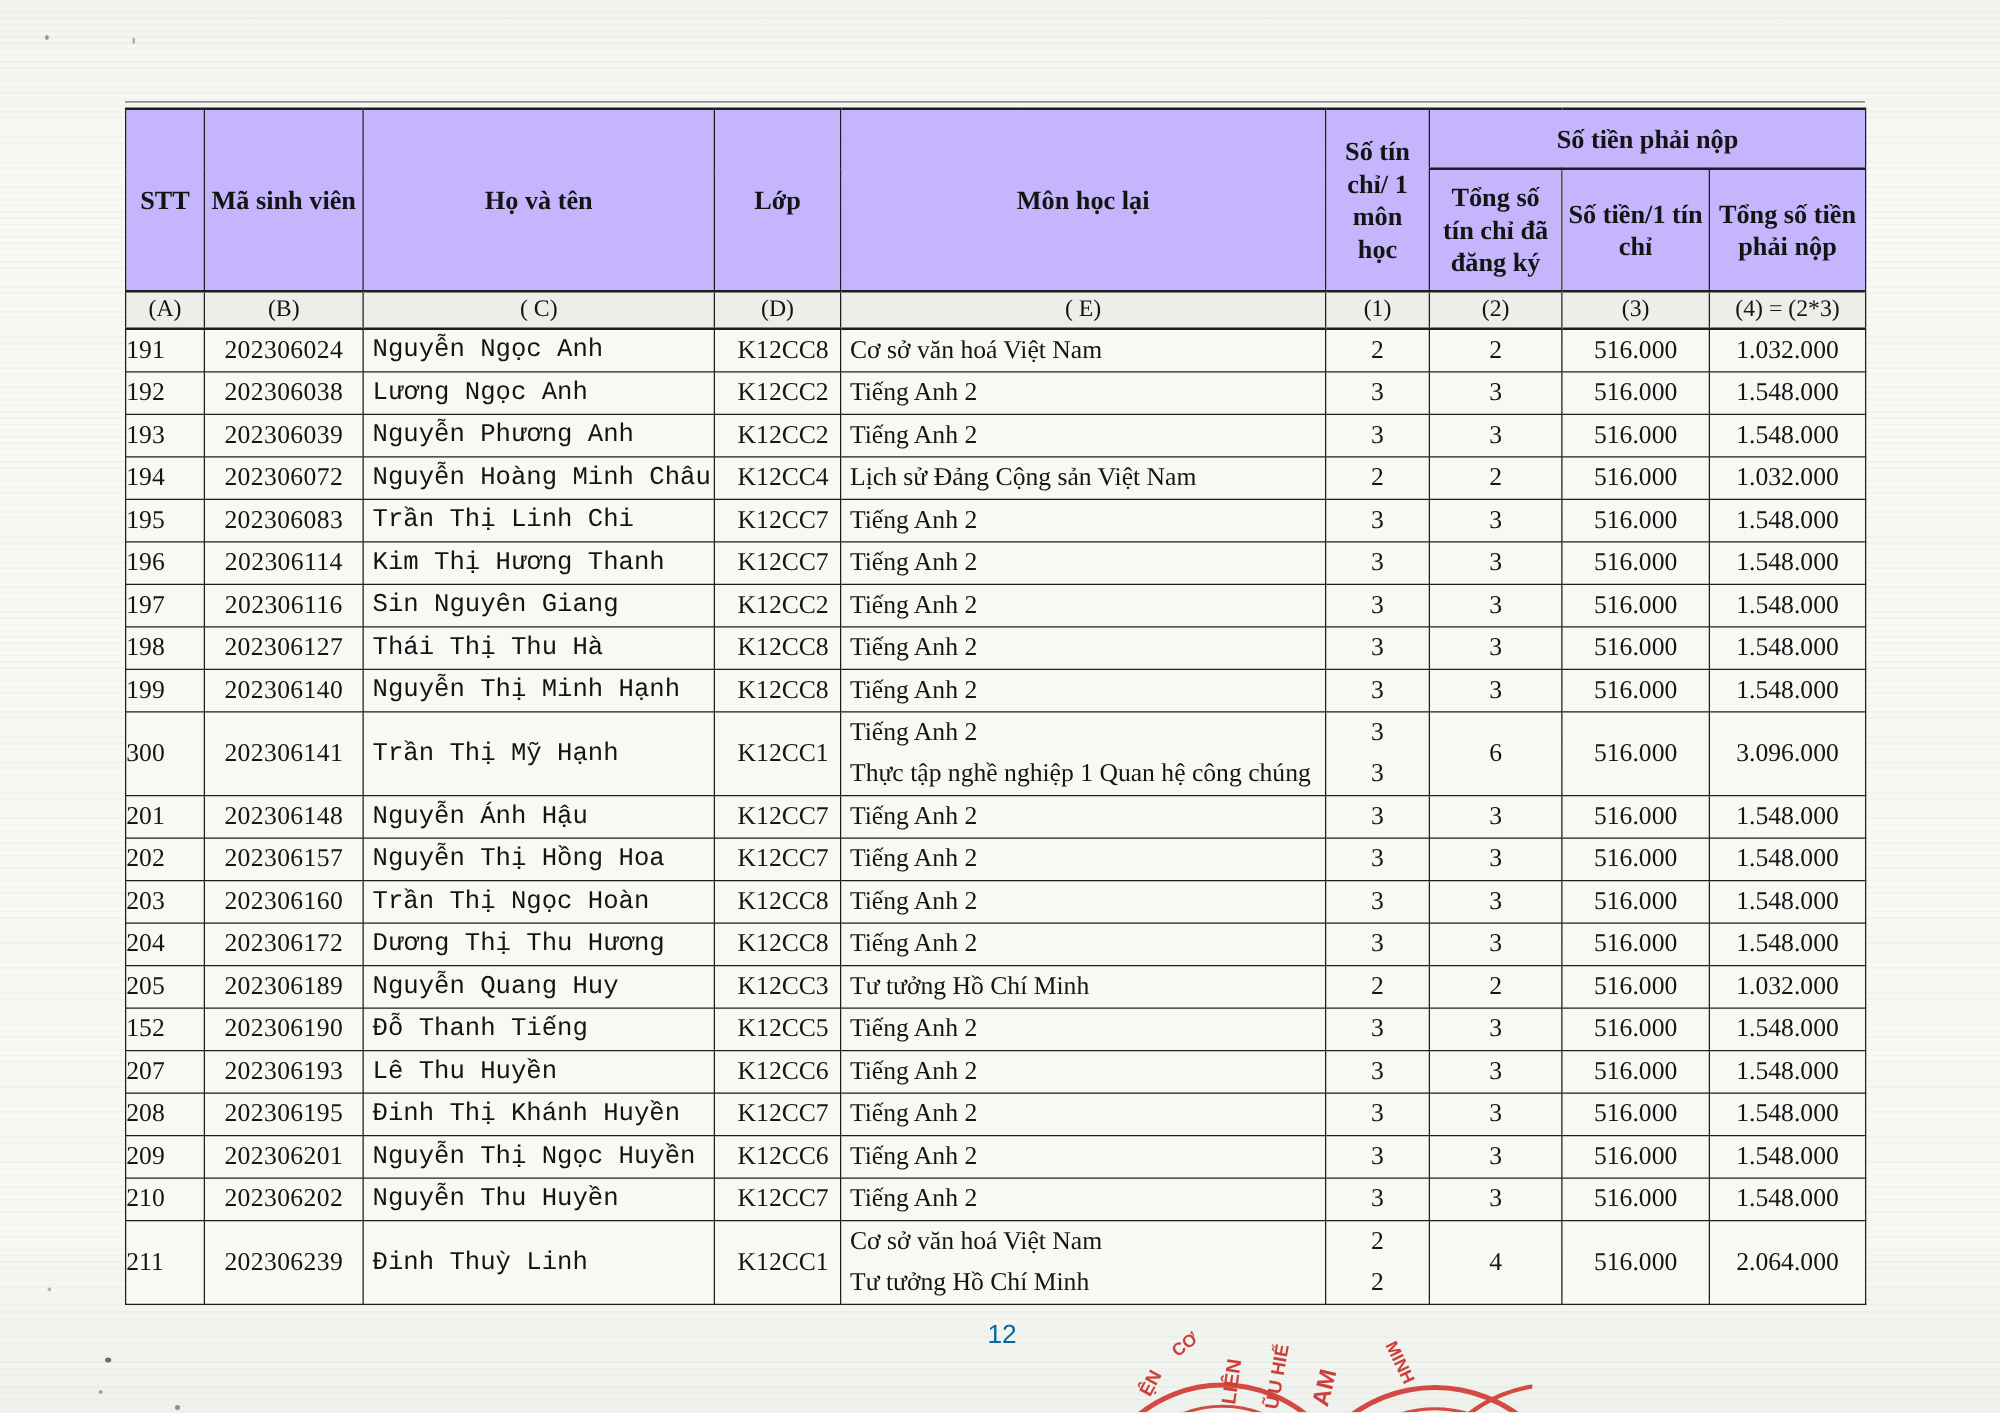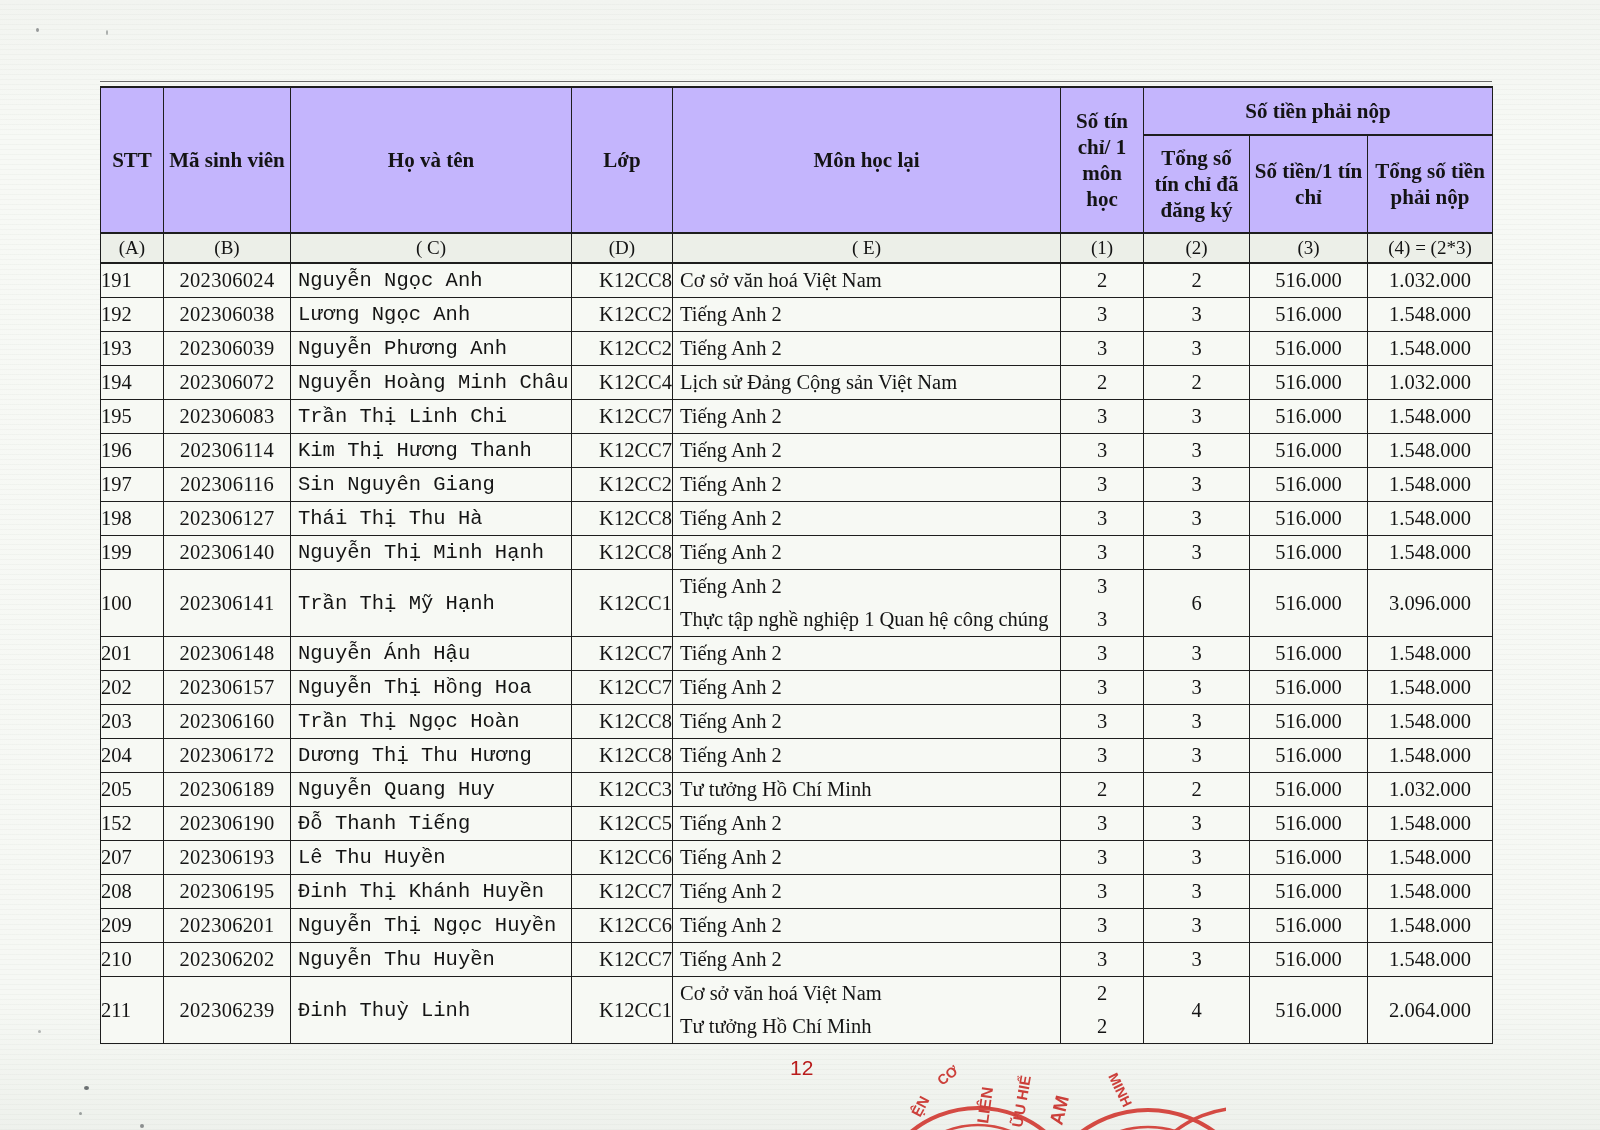--- a/index.html
+++ b/index.html
@@ -62,31 +62,31 @@
   .fee-table tbody td {
     background:#f7f9f4;
     font-size:20.5px;
     padding:0;
     vertical-align:middle;
   }
   .fee-table tbody tr.trow > td { height:33px; }
   .c-stt  { text-align:left; }
   .c-msv  { text-align:center; letter-spacing:.3px; }
   .c-name { text-align:left; padding-left:7px !important;font-family:Liberation Mono, monospace; }
-  .c-lop  { text-align:right; padding-left:9px !important; }
+  .c-lop  { text-align:center; padding-left:9px !important; }
   .c-subj { text-align:right; }
   .c-num  { text-align:center; }
   .line { height:33px; display:flex; align-items:center; }
   .c-subj .line { padding-left:7px; white-space:nowrap; }
   .c-num  .line { justify-content:center; }
 
   .page-number {
     position:absolute; left:790px; top:1056px;
     font-family:"Liberation Sans", sans-serif;
-    font-size:21px; color:#b91c1c;text-align:center;
+    font-size:21px; color:#0369a1;text-align:center;
   }
 
   .stamp-wrap {
     position:absolute; left:886px; top:1046px;
     width:340px; height:84px;
     overflow:hidden;
     pointer-events:none;
   }
   .stamp-ring { fill:none; stroke:#d44a43; }
   .stamp-text {
@@ -272,21 +272,21 @@
           <div class="line">Tiếng Anh 2</div>
         </td>
         <td class="c-num">
           <div class="line">3</div>
         </td>
         <td class="c-num">3</td>
         <td class="c-num">516.000</td>
         <td class="c-num">1.548.000</td>
       </tr>
       <tr class="trow">
-        <td class="c-stt">100</td>
+        <td class="c-stt">300</td>
         <td class="c-msv">202306141</td>
         <td class="c-name">Trần Thị Mỹ Hạnh</td>
         <td class="c-lop">K12CC1</td>
         <td class="c-subj">
           <div class="line">Tiếng Anh 2</div>
           <div class="line">Thực tập nghề nghiệp 1 Quan hệ công chúng</div>
         </td>
         <td class="c-num">
           <div class="line">3</div>
           <div class="line">3</div>

